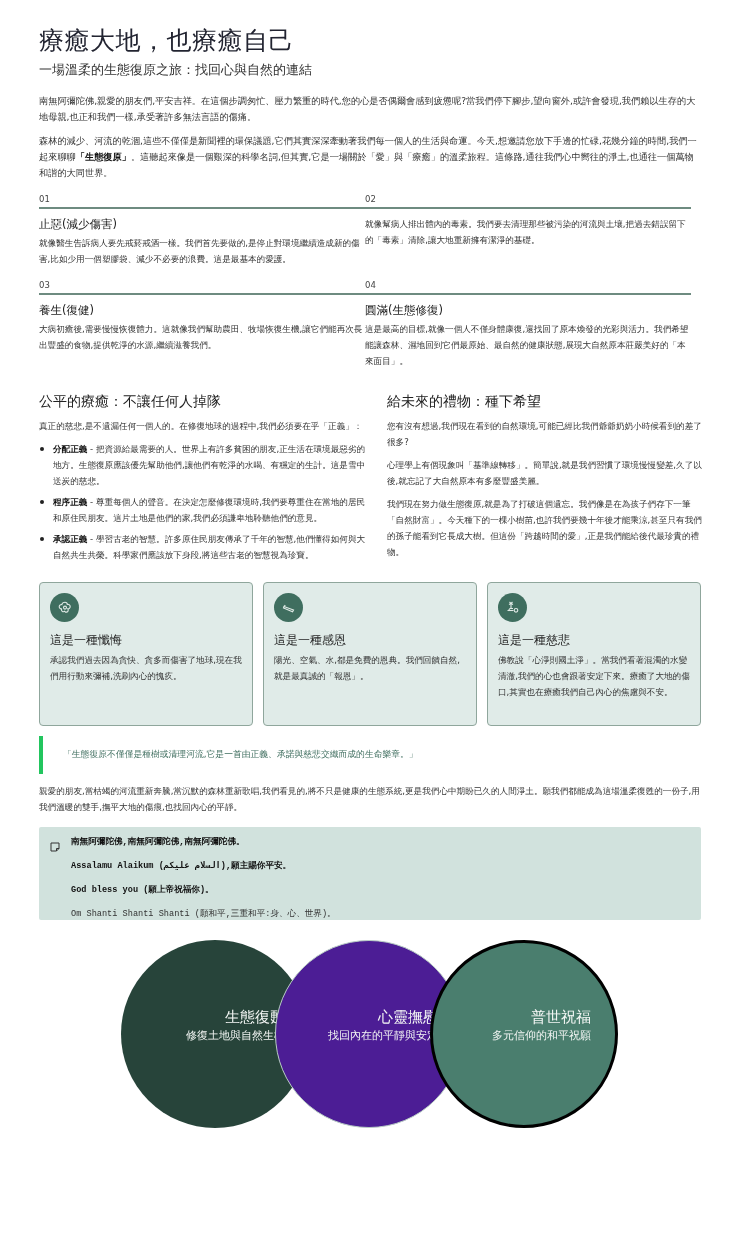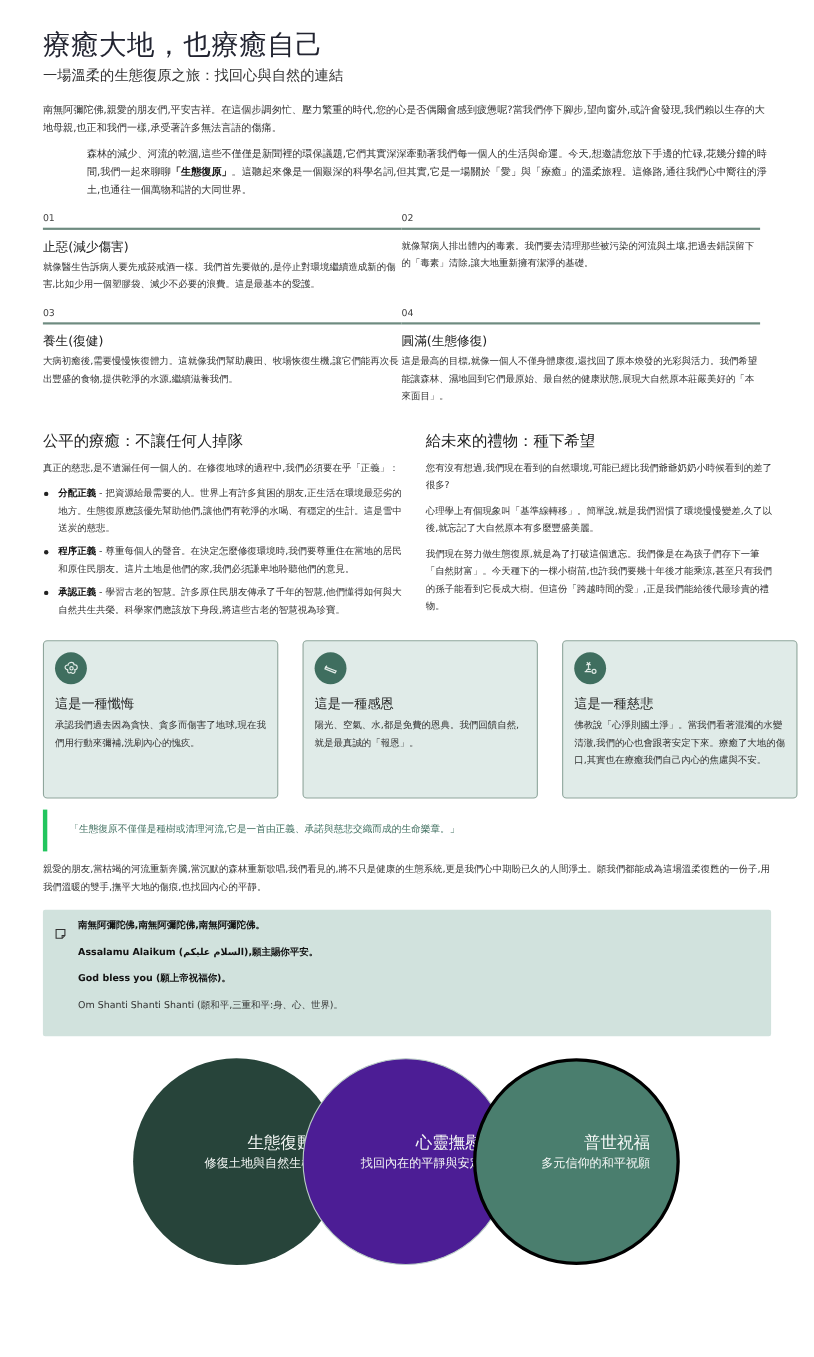--- a/index.html
+++ b/index.html
@@ -24,21 +24,21 @@
     font-size: 13px;
     color: #333;
     line-height: 18px;
   }
   p.body {
     font-size: 9.2px;
     line-height: 16px;
     color: #333;
   }
   .intro1 { margin-top: 14px; }
-  .intro2 { margin-top: 8px; margin-left: 40px; }
+  .intro2 { margin-top: 8px; }
   .intro2 b { font-weight: 700; color: #111; }
 
   .steps {
     display: grid;
     grid-template-columns: 326px 326px;
     margin-top: 12px;
   }
   .step { padding-bottom: 10px; }
   .step-num {
     font-size: 8.5px;
@@ -88,21 +88,21 @@
     left: 1px; top: 6px;
     width: 4px; height: 4px;
     border-radius: 50%;
     background: #222;
   }
   ul.justice li b { color: #111; font-weight: 700; }
 
   .cards {
     display: grid;
     grid-template-columns: 214px 214px 214px;
-    column-gap: 22px;
+    column-gap: 10px;
     margin-top: 14px;
   }
   .card {
     background: #e0ebe8;
     border: 1.5px solid #8fa69c;
     border-radius: 4px;
     height: 144px;
     padding: 10px 10px;
   }
   .card-icon {
@@ -125,21 +125,22 @@
     color: #3f6e5f;
   }
   .closing { margin-top: 9px; font-size: 8.6px; line-height: 16px; color: #333; }
 
   .blessings {
     margin-top: 12px;
     background: #d1e2dd;
     border-radius: 2px;
     padding: 9px 10px 10px 10px;
     position: relative;
-    height: 115px;
+    height: 93px;
+    font-family: Liberation Mono, monospace;
   }
   .bless-icon {
     position: absolute;
     left: 11px; top: 12px;
     width: 10px; height: 10px;
   }
   .bless-line {
     margin-left: 22px;
     font-size: 8.6px;
     line-height: 13px;

